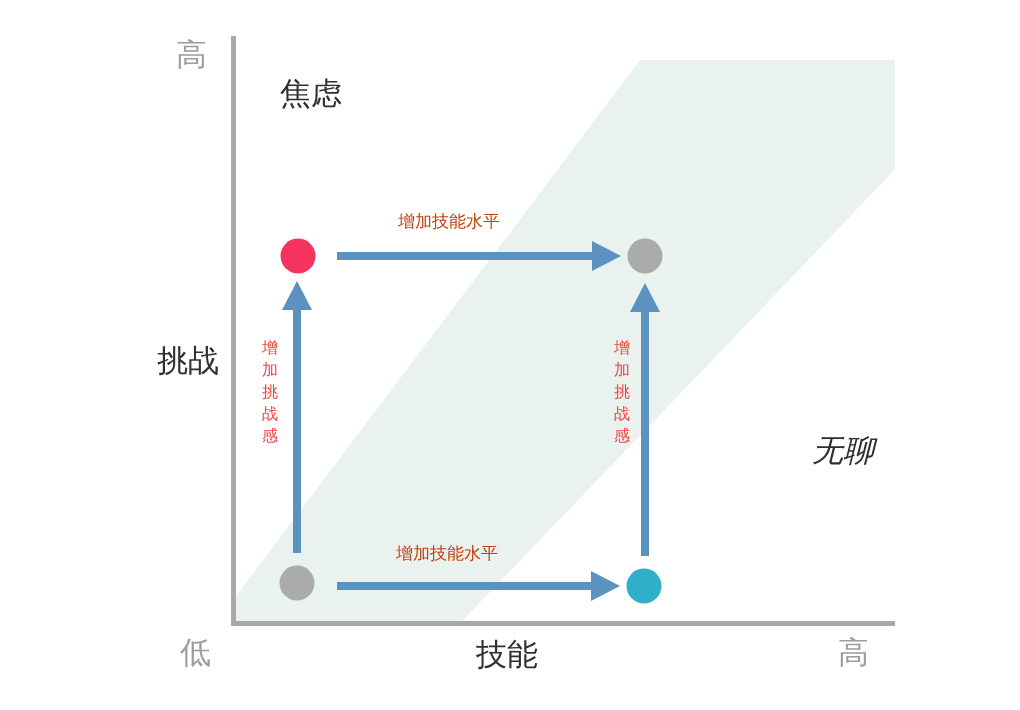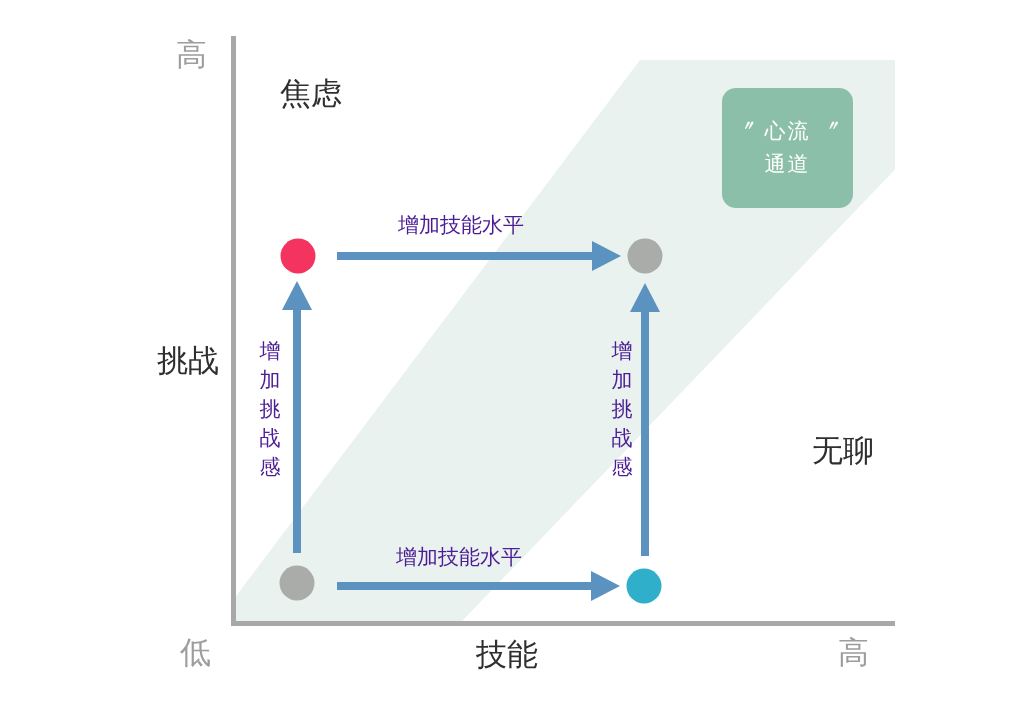--- a/index.html
+++ b/index.html
@@ -42,27 +42,27 @@
     font-weight: 400;
   }
   
   .region-label {
     color: #2f2f2f;
     font-size: 31px;
     font-weight: 400;
   }
   
   .arrow-caption {
-    color: #4c1d95;
-    font-size: 21px;
+    color: #c2410c;
+    font-size: 17px;
     font-weight: 400;
   }
   .arrow-caption-v {
-    color: #4c1d95;
-    font-size: 21px;
+    color: #ef4444;
+    font-size: 16px;
     font-weight: 400;
     width: 24px;
     text-align: center;
     line-height: 1.38;
     word-break: break-all;
   }
   
   .flow-box {
     position: absolute;
     border-radius: 14px;
@@ -128,26 +128,22 @@
   <div class="lbl axis-name" style="left:145px; top:344px;margin-left:12px;">挑战</div>
 
   <div class="lbl axis-extreme" style="left:180px; top:636px;">低</div>
 
   <div class="lbl axis-name" style="left:476px; top:638px;">技能</div>
 
   <div class="lbl axis-extreme" style="left:838px; top:636px;">高</div>
 
   <div class="lbl region-label" style="left:280px; top:60px;margin-top:17px;">焦虑</div>
 
-  <div class="lbl region-label" style="left:812px; top:434px;">无聊</div>
+  <div class="lbl region-label" style="left:812px; top:434px;font-style:italic;">无聊</div>
 
-  <div class="flow-box" style="left:722px; top:88px; width:131px; height:120px; background:#8CBFA9;">
-    <span class="line1">〞 心流 〞</span>
-    <span class="line2">通道</span>
-  </div>
 
   <div class="lbl arrow-caption" style="left:398px; top:213px;">增加技能水平</div>
 
   <div class="lbl arrow-caption" style="left:396px; top:545px;">增加技能水平</div>
 
   <div class="arrow-caption-v" style="position:absolute; left:258px; top:337px;">增加挑战感</div>
 
   <div class="arrow-caption-v" style="position:absolute; left:610px; top:337px;">增加挑战感</div>
 
 </div>

